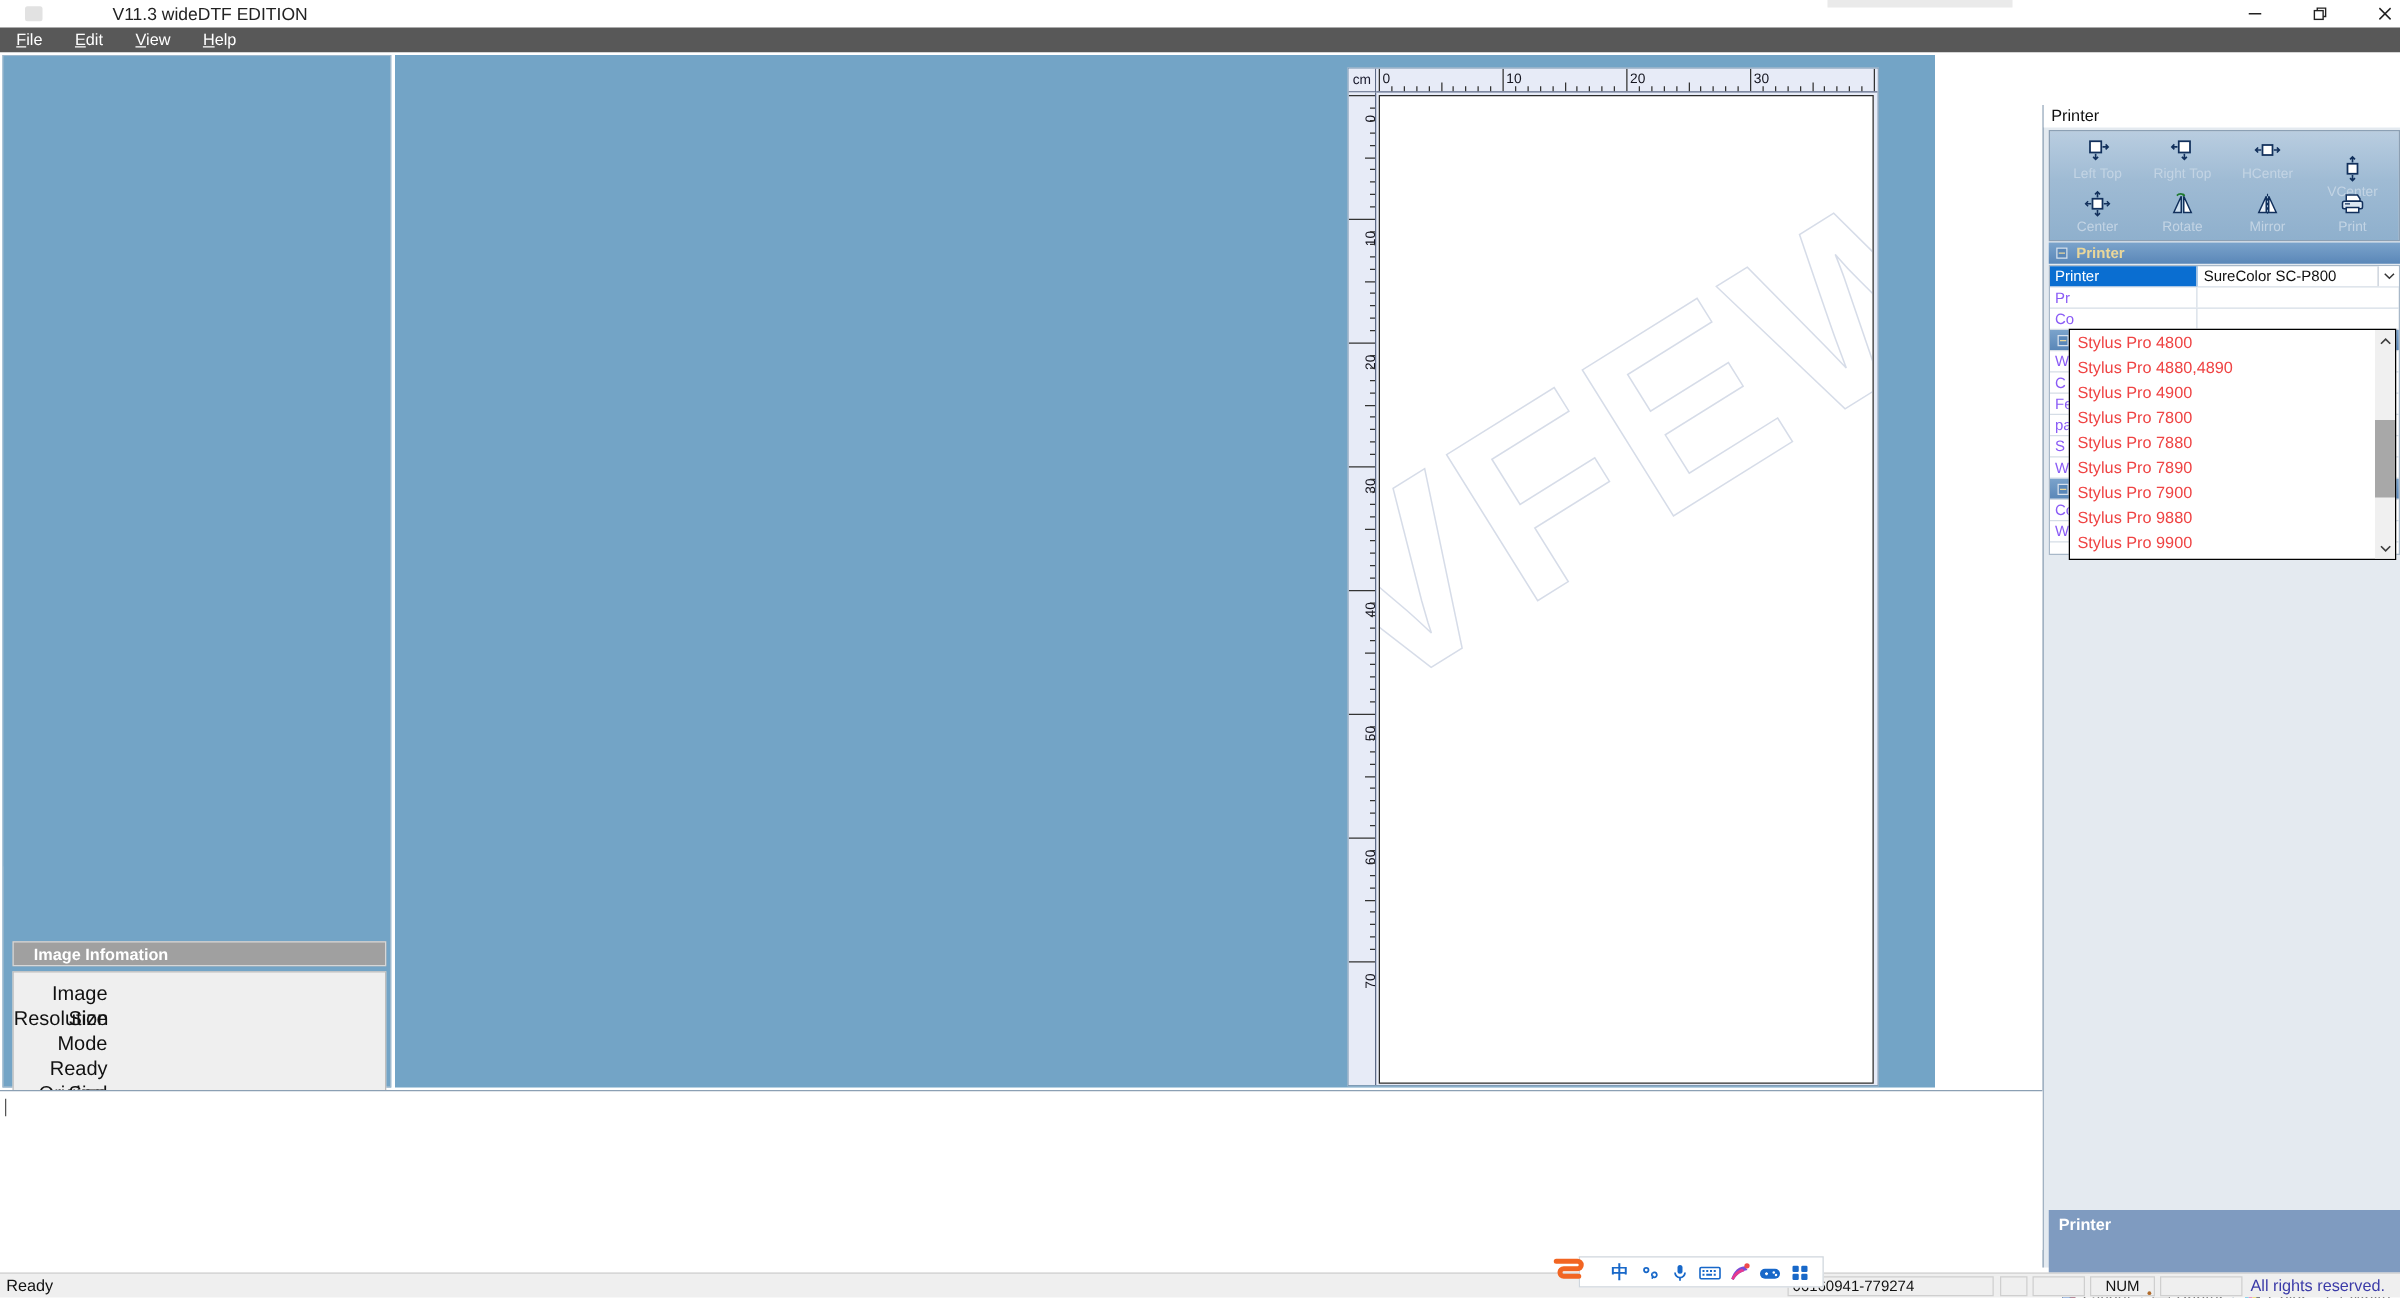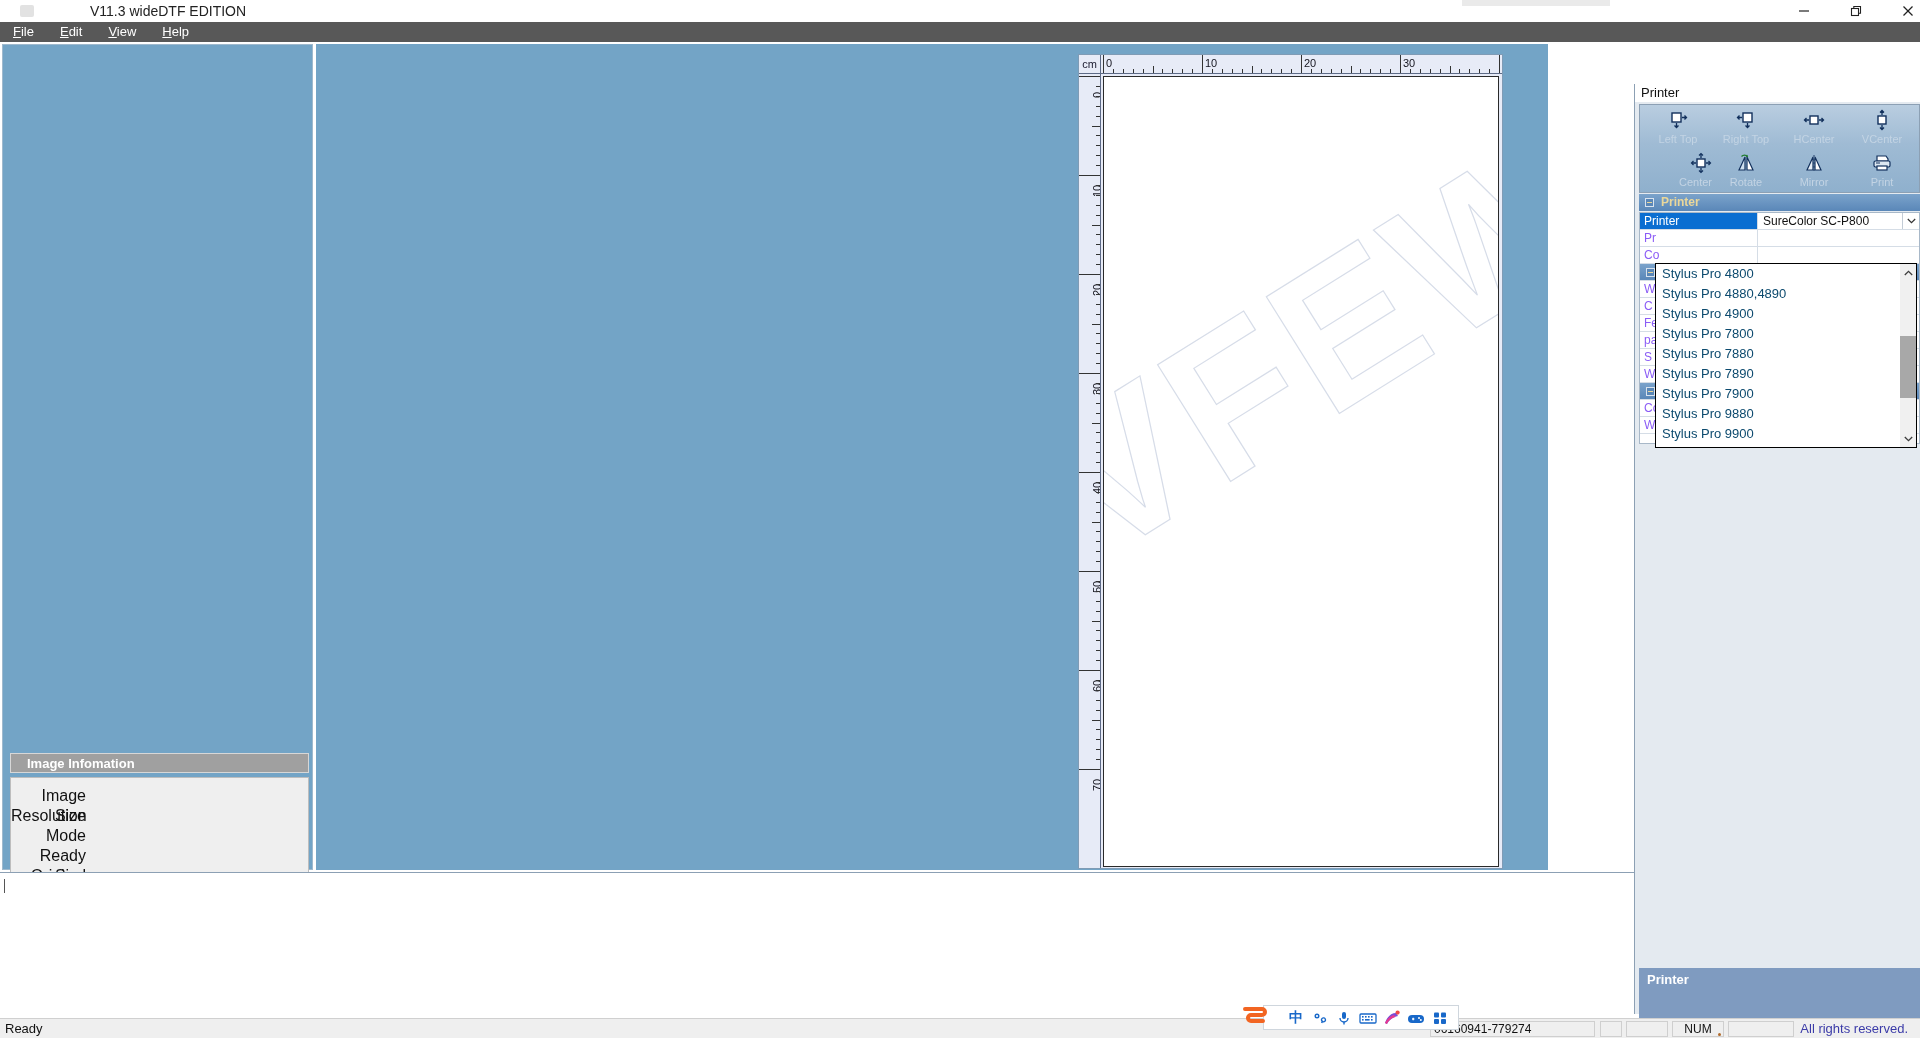--- a/index.html
+++ b/index.html
@@ -211,21 +211,21 @@
 
   
   #dropdown {
     position: absolute; left: 20px; top: 179px; width: 262px; height: 185px;
     background: #ffffff; border: 1px solid #000000;
     z-index: 50; overflow: hidden;
   }
   #dd-items { position: absolute; left: 0; top: 0; right: 16px; }
   .dd-item {
     height: 20px; line-height: 19px; padding-left: 6px;
-    font-size: 13px; color: #0c4a6e; white-space: nowrap;
+    font-size: 13px; color: #ef4444; white-space: nowrap;
   }
   #dd-scroll {
     position: absolute; right: 0; top: 0; width: 16px; height: 183px;
     background: #f0f0f0;
   }
   #dd-scroll .arrow {
     position: absolute; left: 0; width: 16px; height: 17px;
     display: flex; align-items: center; justify-content: center;
     color: #3c3c3c;
   }
@@ -533,32 +533,32 @@
         <span class="ticon">
           <svg width="22" height="22" viewBox="0 0 22 22">
             <rect x="7" y="7" width="8" height="8" fill="#ffffff" stroke="#12305c" stroke-width="1.4"></rect>
             <path d="M6 11 h-4 M3.5 9 l-2 2 2 2" stroke="#12305c" stroke-width="1.3" fill="none"></path>
             <path d="M16 11 h4 M18.5 9 l2 2 -2 2" stroke="#12305c" stroke-width="1.3" fill="none"></path>
           </svg>
         </span>
         <span class="tlabel">HCenter</span>
       </div>
 
-      <div class="tbtn" style="left:208px; top:3px;">
+      <div class="tbtn" style="left:208px; top:18px;">
         <span class="ticon">
           <svg width="22" height="22" viewBox="0 0 22 22">
             <rect x="7" y="7" width="8" height="8" fill="#ffffff" stroke="#12305c" stroke-width="1.4"></rect>
             <path d="M11 6 v-4 M9 3.5 l2 -2 2 2" stroke="#12305c" stroke-width="1.3" fill="none"></path>
             <path d="M11 16 v4 M9 18.5 l2 2 2 -2" stroke="#12305c" stroke-width="1.3" fill="none"></path>
           </svg>
         </span>
         <span class="tlabel">VCenter</span>
       </div>
 
-      <div class="tbtn" style="left:4px;  top:46px;align-items:flex-end;">
+      <div class="tbtn" style="left:4px;  top:46px;">
         <span class="ticon">
           <svg width="22" height="22" viewBox="0 0 22 22">
             <rect x="7" y="7" width="8" height="8" fill="#ffffff" stroke="#12305c" stroke-width="1.4"></rect>
             <path d="M6 11 h-4 M11 6 v-4 M16 11 h4 M11 16 v4" stroke="#12305c" stroke-width="1.3" fill="none"></path>
             <path d="M3.5 9 l-2 2 2 2 M9 3.5 l2 -2 2 2 M18.5 9 l2 2 -2 2 M9 18.5 l2 2 2 -2" stroke="#12305c" stroke-width="1.2" fill="none"></path>
           </svg>
         </span>
         <span class="tlabel">Center</span>
       </div>
 

